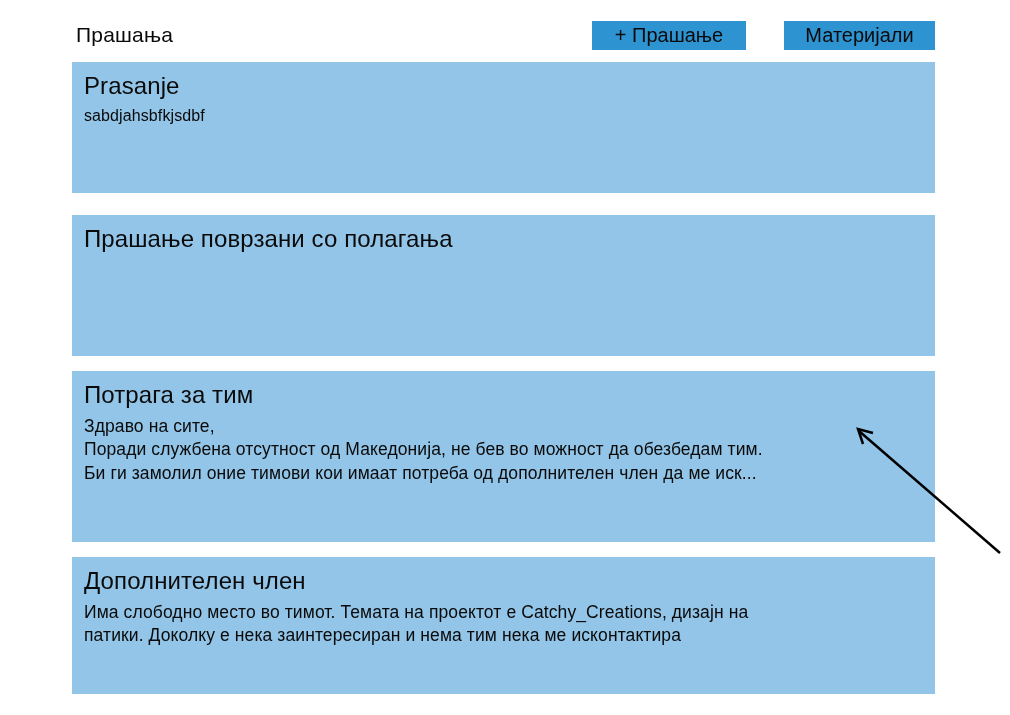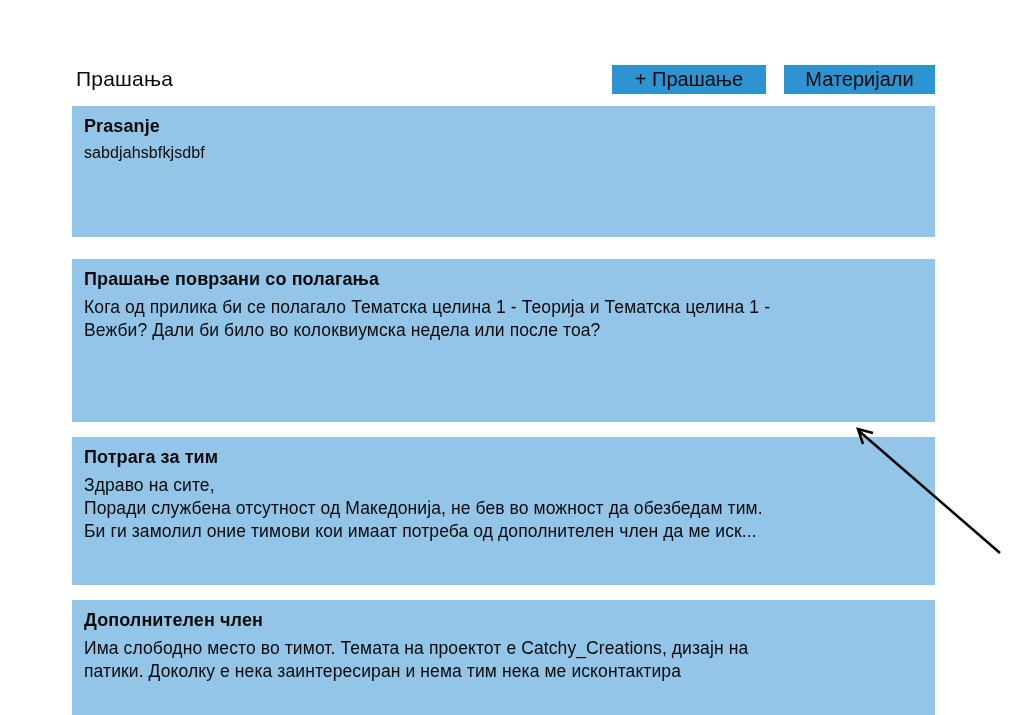--- a/index.html
+++ b/index.html
@@ -16,36 +16,36 @@
     overflow: hidden;
     background: #ffffff;
   }
   .content {
     position: absolute;
     left: 72px;
     top: 0;
     width: 863px;
   }
   .header {
-    margin-top: 64px;
+    margin-top: 20px;
     height: 30px;
     display: flex;
     justify-content: space-between;
     align-items: center;
   }
   .page-title {
     margin: 0 0 0 4px;
     font-size: 21px;
     font-weight: 400;
     line-height: 1.1;
     letter-spacing: 0.2px;
   }
   .header-buttons {
     display: flex;
-    gap: 18px;
+    gap: 38px;
   }
   .btn {
     border: none;
     border-radius: 0;
     background: var(--button-bg, #2e93d1);
     color: #0a0a0a;
     font-family: "Liberation Sans", sans-serif;
     font-size: 20px;
     font-weight: 400;
     height: 29px;
@@ -59,26 +59,26 @@
   .btn-add { min-width: 154px; }
   .btn-materials { min-width: 151px; }
   .cards { margin-top: 12px; }
   .card {
     background: var(--card-bg, #92c5e8);
     box-sizing: border-box;
     padding: 9px 12px 0 12px;
     overflow: hidden;
   }
   .card:nth-child(1) { height: 131px; margin-bottom: 22px; }
-  .card:nth-child(2) { height: 163px; margin-bottom: 15px; }
-  .card:nth-child(3) { height: 148px; margin-bottom: 15px; }
+  .card:nth-child(2) { height: 141px; margin-bottom: 15px; }
+  .card:nth-child(3) { height: 171px; margin-bottom: 15px; }
   .card:nth-child(4) { height: 137px; }
   .card-title {
-    font-size: 18px;
-    font-weight: 700;
+    font-size: 24px;
+    font-weight: 400;
     line-height: 1.25;
     margin-bottom: 5px;
     letter-spacing: 0.1px;
   }
   .card-body {
     font-size: 17.5px;
     line-height: 1.34;
     white-space: pre-line;
     letter-spacing: 0.1px;
   }
@@ -109,22 +109,20 @@
       </div>
     </div>
 
     <div class="cards">
       <div class="card">
         <div class="card-title">Prasanje</div>
         <div class="card-body">sabdjahsbfkjsdbf</div>
       </div>
       <div class="card">
         <div class="card-title">Прашање поврзани со полагања</div>
-        <div class="card-body">Кога од прилика би се полагало Тематска целина 1 - Теорија и Тематска целина 1 -
-Вежби? Дали би било во колоквиумска недела или после тоа?</div>
       </div>
       <div class="card">
         <div class="card-title">Потрага за тим</div>
         <div class="card-body">Здраво на сите,
 Поради службена отсутност од Македонија, не бев во можност да обезбедам тим.
 Би ги замолил оние тимови кои имаат потреба од дополнителен член да ме иск...</div>
       </div>
       <div class="card">
         <div class="card-title">Дополнителен член</div>
         <div class="card-body">Има слободно место во тимот. Темата на проектот е Catchy_Creations, дизајн на

